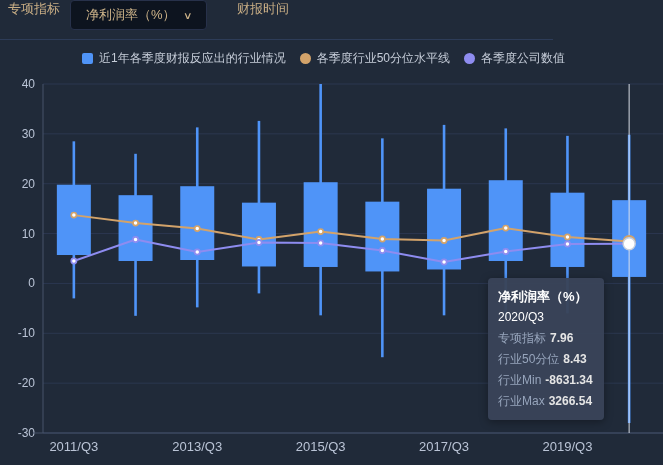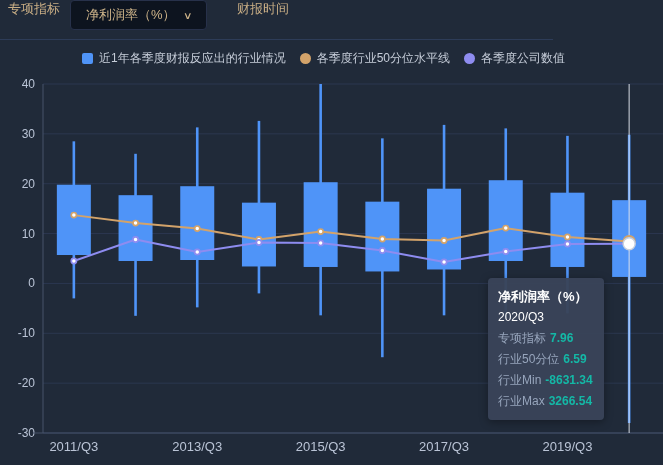--- a/index.html
+++ b/index.html
@@ -51,21 +51,21 @@
     position:absolute;left:488px;top:278px;width:116px;
     background:rgba(57,68,88,0.96);
     border-radius:4px;padding:8px 10px;box-sizing:border-box;
     box-shadow:0 2px 8px rgba(0,0,0,0.35);
     pointer-events:none;
   }
   .tt-title{color:#ffffff;font-size:13px;font-weight:bold;line-height:21px;white-space:nowrap;}
   .tt-period{color:#ffffff;font-size:12px;font-weight:normal;line-height:21px;}
   .tt-row{font-size:12px;line-height:21px;white-space:nowrap;}
   .tt-row .lbl{color:#97a5bc;}
-  .tt-row .val{color:#14b8a6;font-weight:bold;margin-left:4px;}
+  .tt-row .val{color:#e5e5e5;font-weight:bold;margin-left:4px;}
 </style>
 </head>
 <body>
 
 <header class="toolbar">
   <span class="tb-label">专项指标</span>
   <div class="dropdown">
     <span>净利润率（%）</span>
     <span class="chev">∨</span>
   </div>
@@ -156,17 +156,17 @@
     <line x1="629.15" x2="629.15" y1="84" y2="433" stroke="#dde2ec" stroke-width="1.2" opacity="0.8"></line>
     <circle cx="629.15" cy="241.399" r="5.5" fill="none" stroke="#d3a36a" stroke-width="2"></circle>
     <circle cx="629.15" cy="243.7422857142857" r="6" fill="#ffffff" stroke="#c9d0dd" stroke-width="1.5"></circle>
   </svg>
 
 <div class="tooltip">
   <div class="tt-title">净利润率（%）</div>
   <div class="tt-period">2020/Q3</div>
   <div>
       <div class="tt-row"><span class="lbl">专项指标</span><span class="val">7.96</span></div>
-      <div class="tt-row"><span class="lbl">行业50分位</span><span class="val">6.59</span></div>
+      <div class="tt-row"><span class="lbl">行业50分位</span><span class="val">8.43</span></div>
       <div class="tt-row"><span class="lbl">行业Min</span><span class="val">-8631.34</span></div>
       <div class="tt-row"><span class="lbl">行业Max</span><span class="val">3266.54</span></div>
     </div>
 </div>
 
 </body></html>

